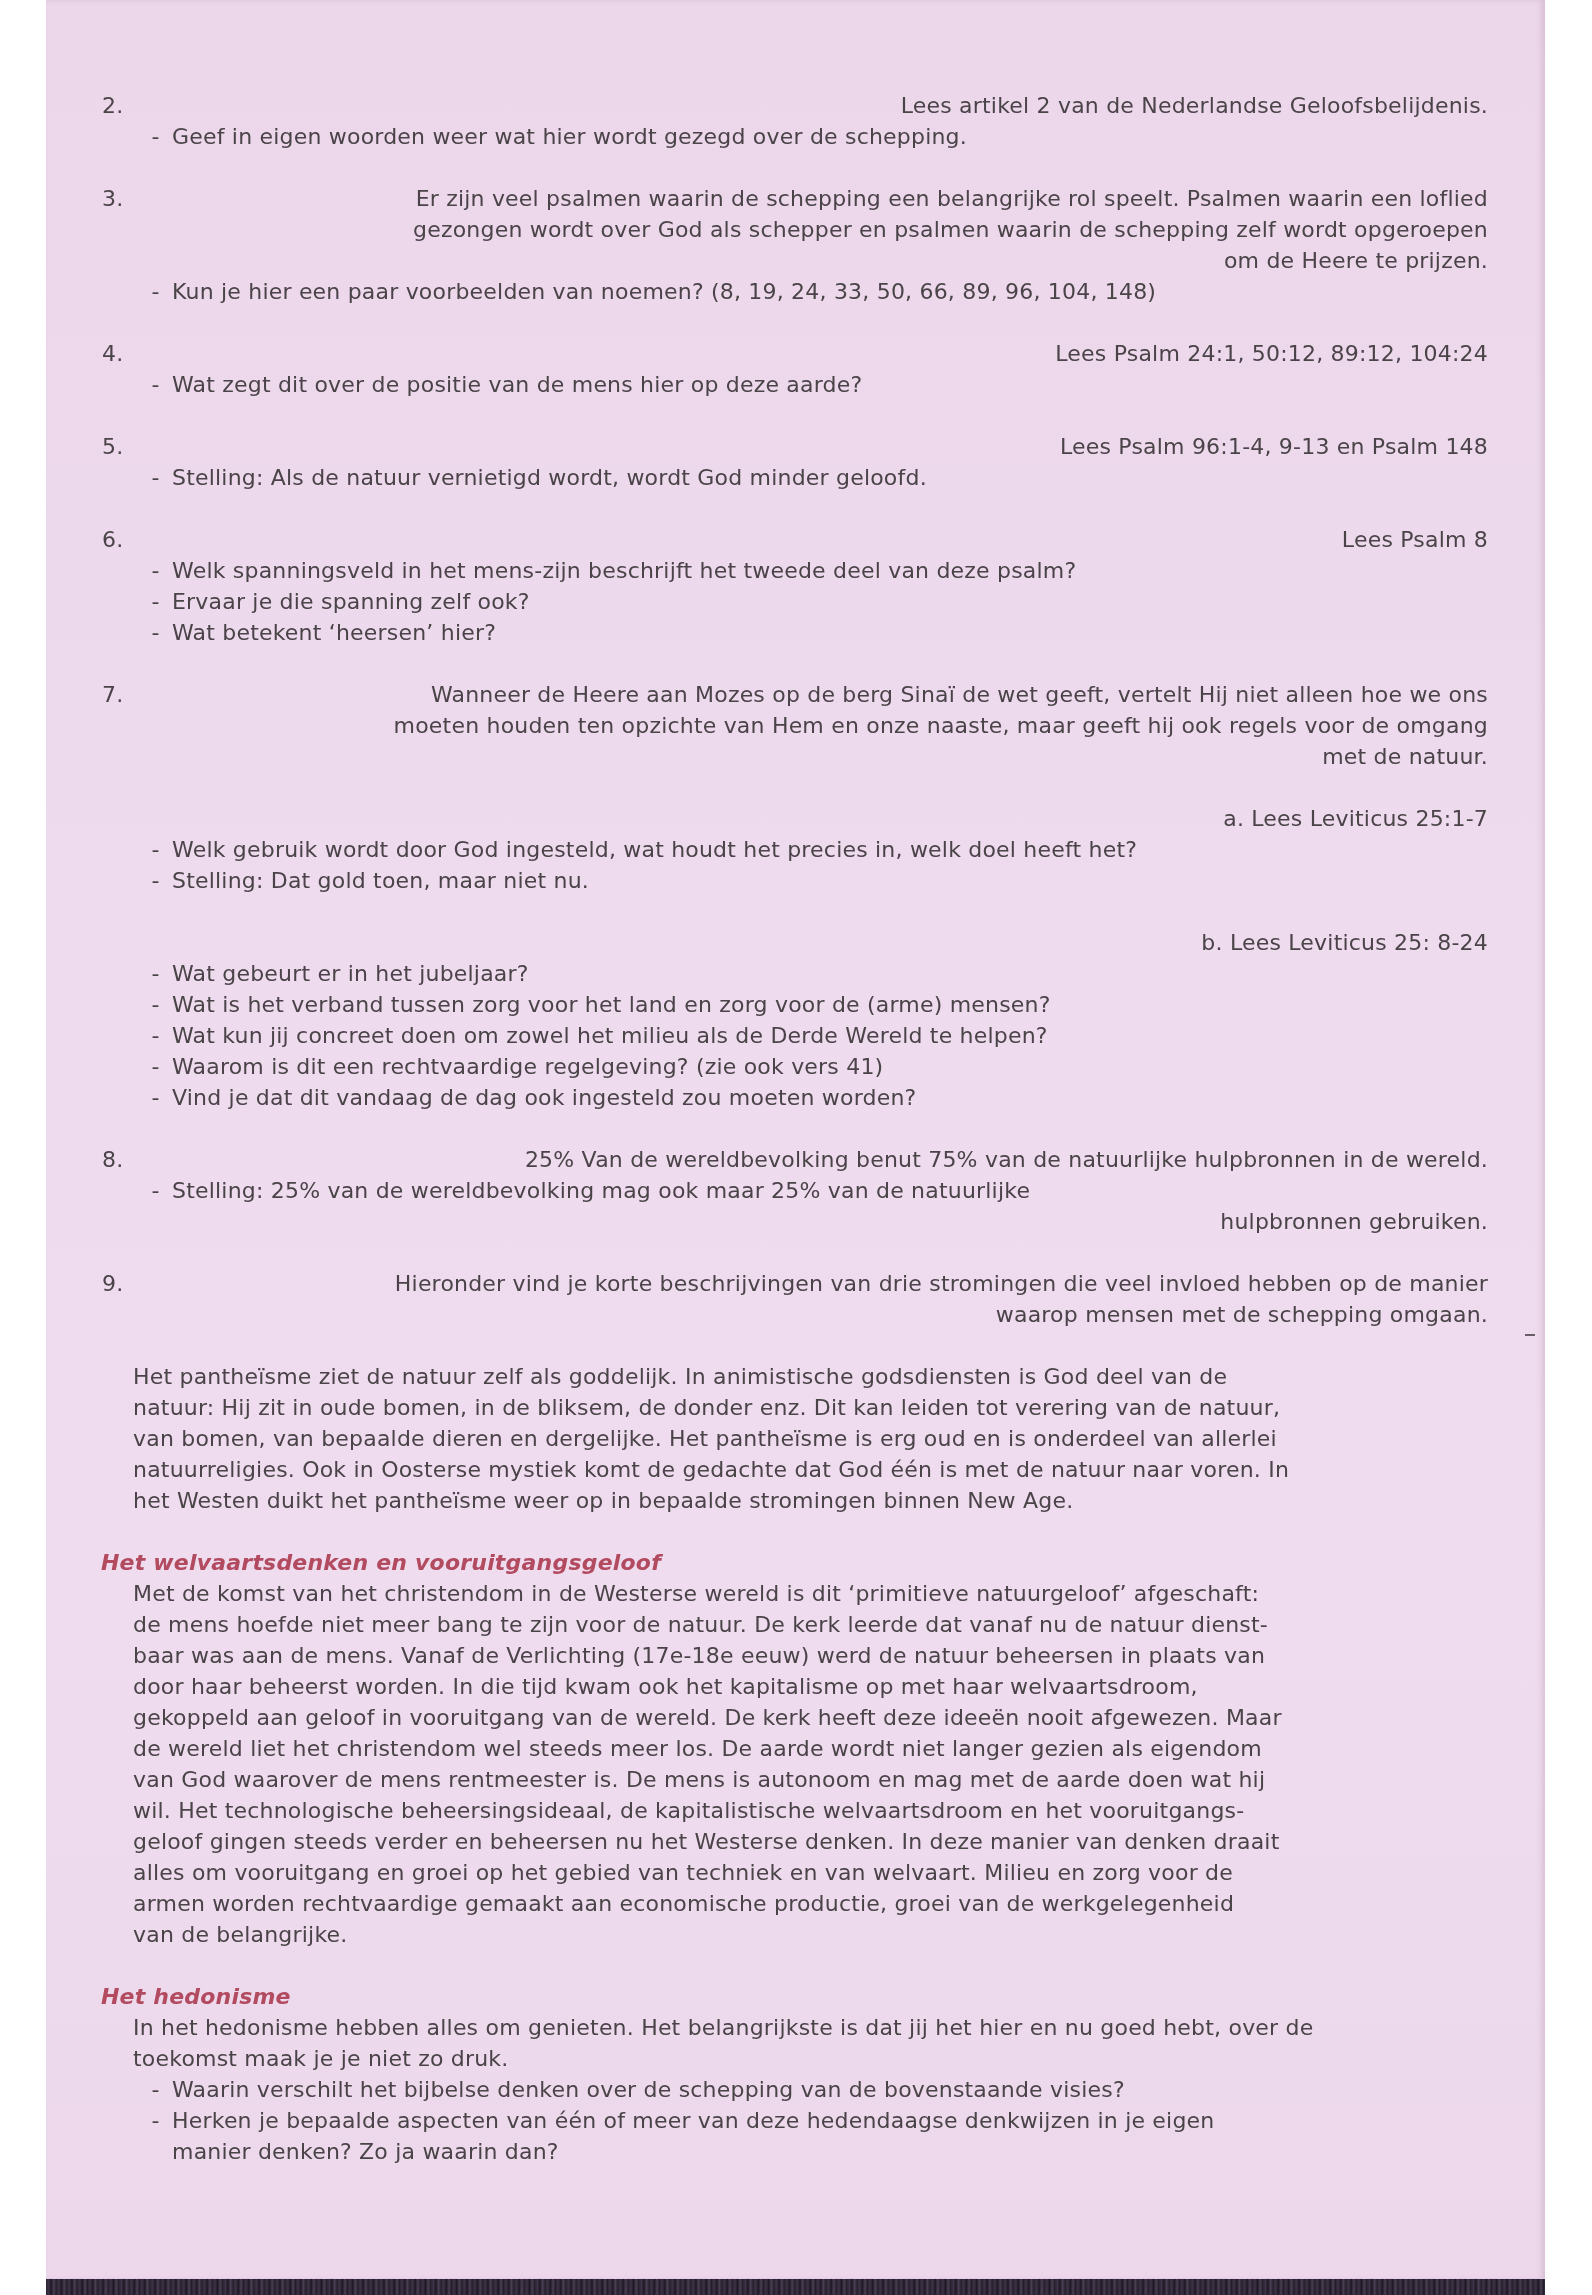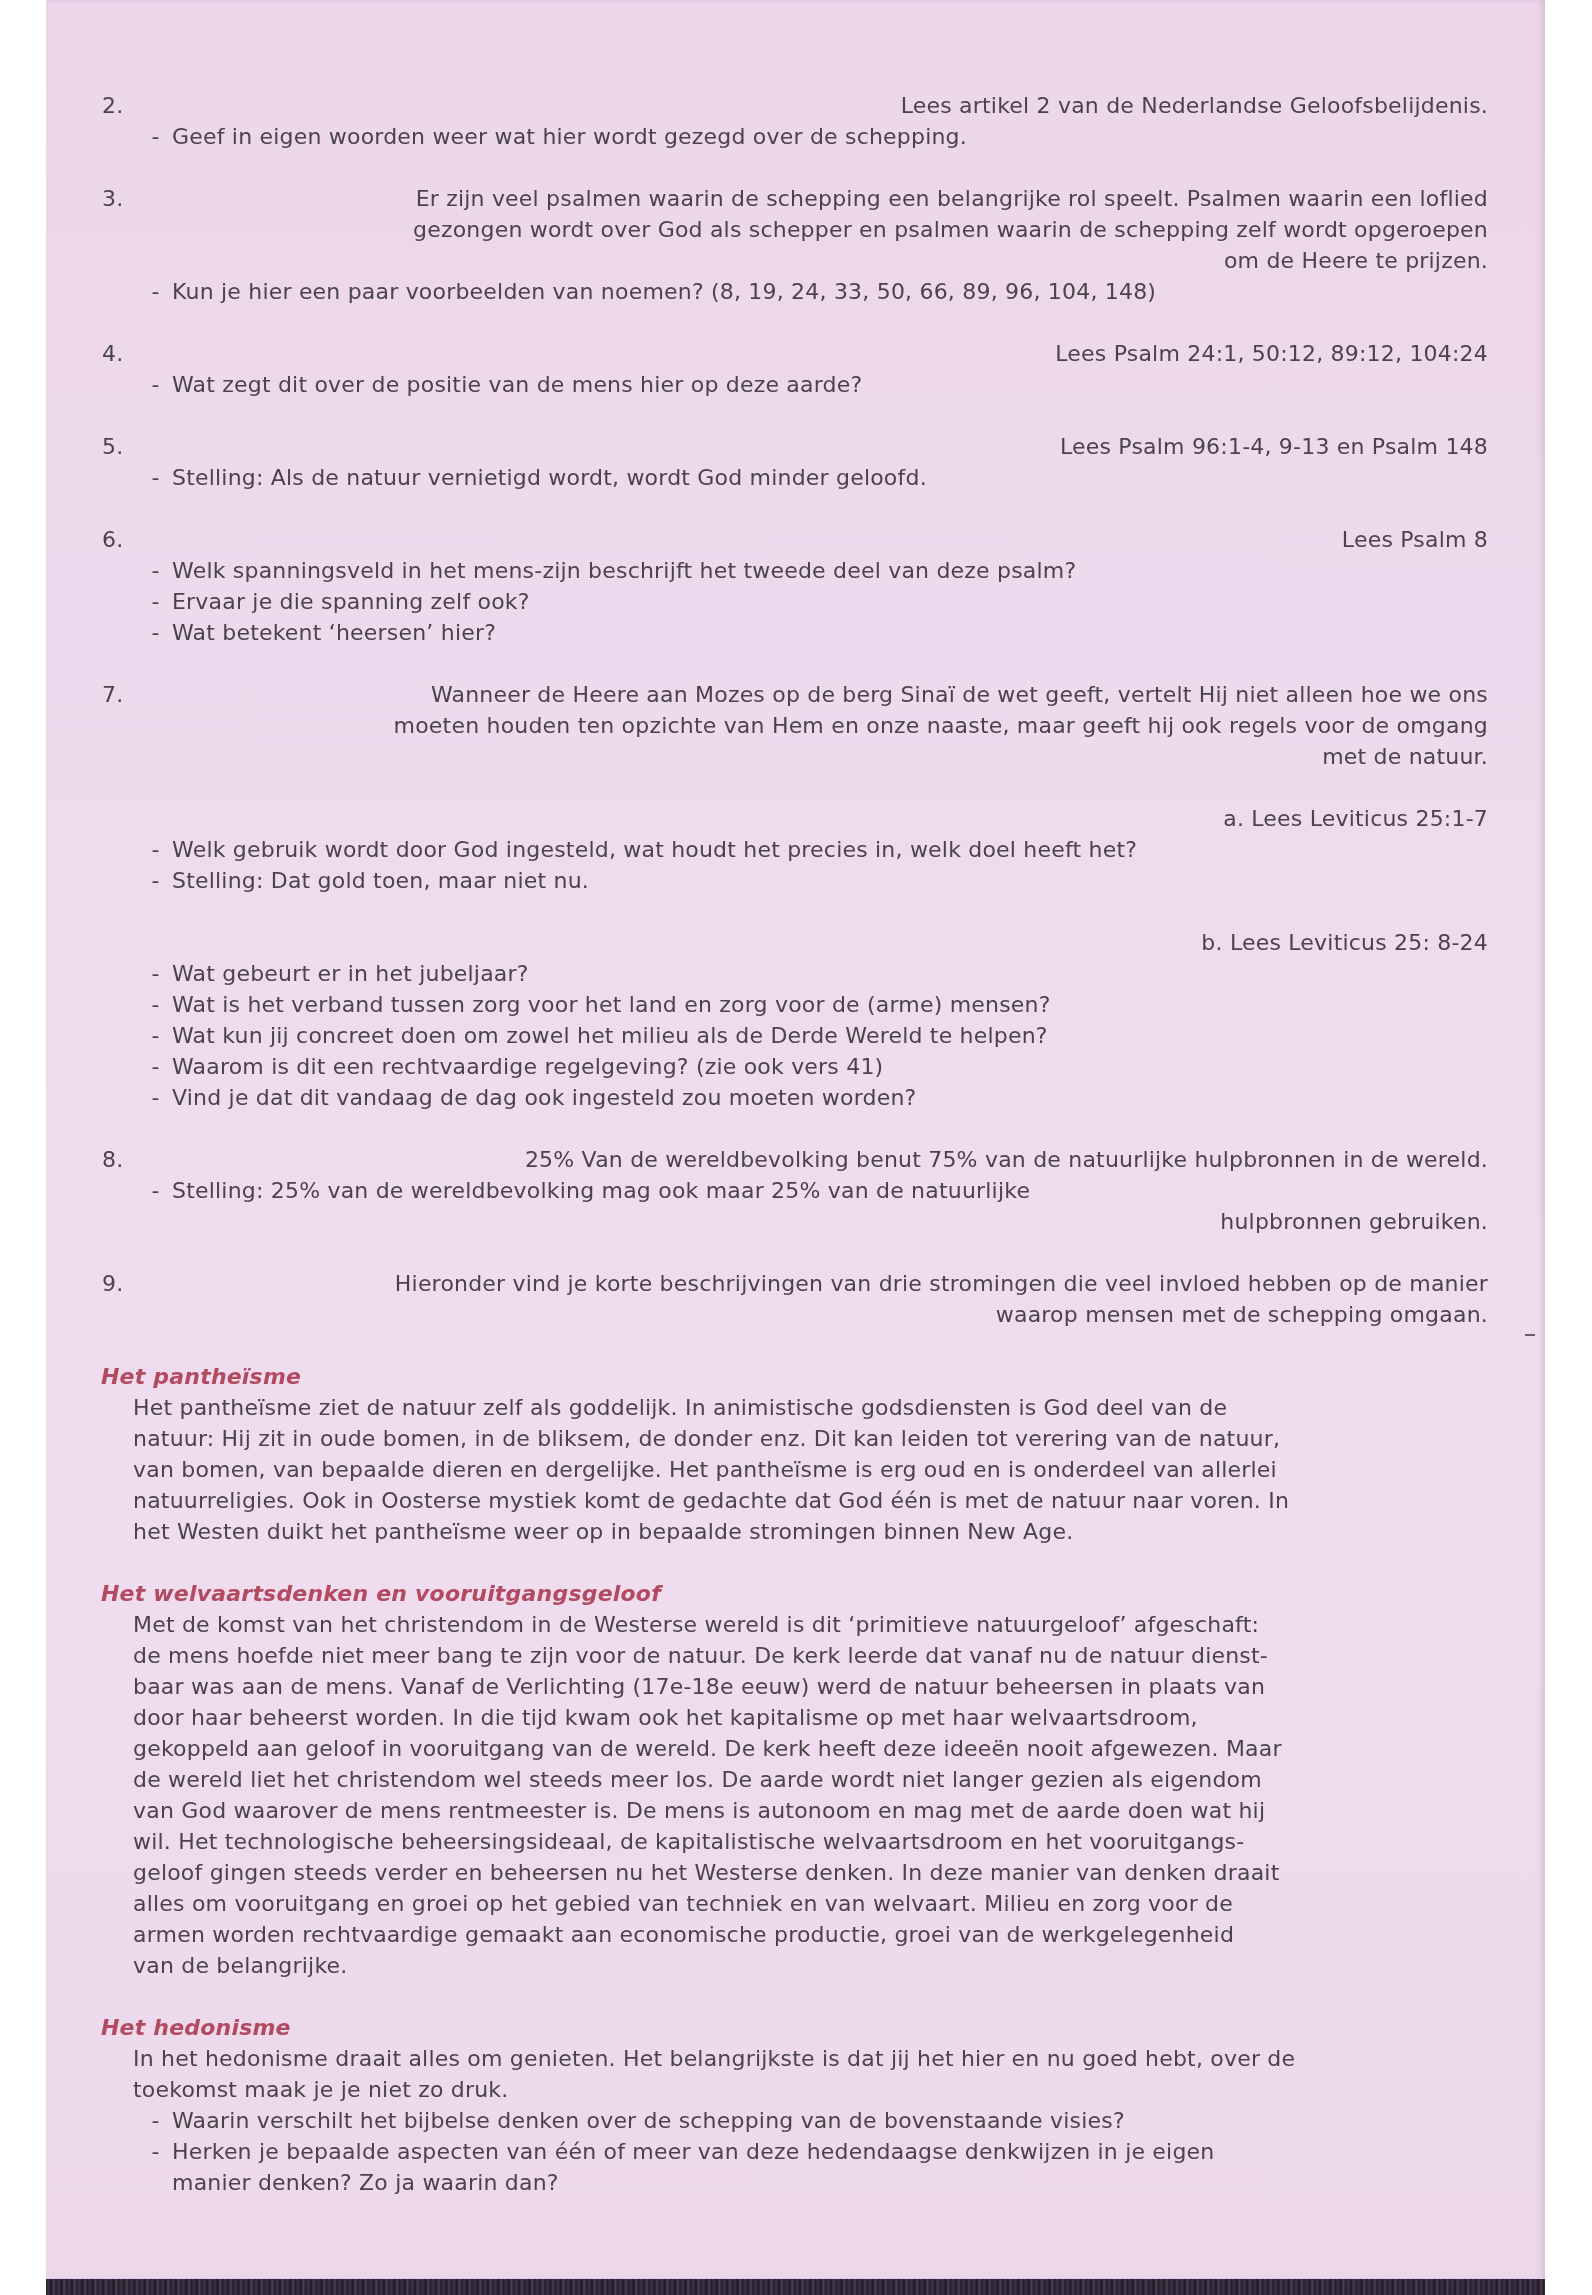--- a/index.html
+++ b/index.html
@@ -172,21 +172,20 @@
     <span class="cont-line">hulpbronnen gebruiken.</span>
   </div>
 
   <div class="q">
     <span class="num">9.</span>
     <span class="line">Hieronder vind je korte beschrijvingen van drie stromingen die veel invloed hebben op de manier</span>
     <span class="line">waarop mensen met de schepping omgaan.</span>
   </div>
 
   <div class="section">
-    <span class="section-title">Het pantheïsme</span>
     <span class="section-body">Het pantheïsme ziet de natuur zelf als goddelijk. In animistische godsdiensten is God deel van de</span>
     <span class="section-body">natuur: Hij zit in oude bomen, in de bliksem, de donder enz. Dit kan leiden tot verering van de natuur,</span>
     <span class="section-body">van bomen, van bepaalde dieren en dergelijke. Het pantheïsme is erg oud en is onderdeel van allerlei</span>
     <span class="section-body">natuurreligies. Ook in Oosterse mystiek komt de gedachte dat God één is met de natuur naar voren. In</span>
     <span class="section-body">het Westen duikt het pantheïsme weer op in bepaalde stromingen binnen New Age.</span>
   </div>
 
   <div class="section">
     <span class="section-title">Het welvaartsdenken en vooruitgangsgeloof</span>
     <span class="section-body">Met de komst van het christendom in de Westerse wereld is dit ‘primitieve natuurgeloof’ afgeschaft:</span>
@@ -198,21 +197,21 @@
     <span class="section-body">van God waarover de mens rentmeester is. De mens is autonoom en mag met de aarde doen wat hij</span>
     <span class="section-body">wil. Het technologische beheersingsideaal, de kapitalistische welvaartsdroom en het vooruitgangs-</span>
     <span class="section-body">geloof gingen steeds verder en beheersen nu het Westerse denken. In deze manier van denken draait</span>
     <span class="section-body">alles om vooruitgang en groei op het gebied van techniek en van welvaart. Milieu en zorg voor de</span>
     <span class="section-body">armen worden rechtvaardige gemaakt aan economische productie, groei van de werkgelegenheid</span>
     <span class="section-body">van de belangrijke.</span>
   </div>
 
   <div class="section">
     <span class="section-title">Het hedonisme</span>
-    <span class="section-body">In het hedonisme draait alles om genieten. Het belangrijkste is dat jij het hier en nu goed hebt, over de</span>
+    <span class="section-body">In het hedonisme hebben alles om genieten. Het belangrijkste is dat jij het hier en nu goed hebt, over de</span>
     <span class="section-body">toekomst maak je je niet zo druk.</span>
     <div class="bullets">
       <span class="bullet"><span class="dash">-</span><span>Waarin verschilt het bijbelse denken over de schepping van de bovenstaande visies?</span></span>
       <span class="bullet"><span class="dash">-</span><span>Herken je bepaalde aspecten van één of meer van deze hedendaagse denkwijzen in je eigen</span></span>
       <span class="bullet"><span>manier denken? Zo ja waarin dan?</span></span>
     </div>
   </div>
 
 </div>
 

